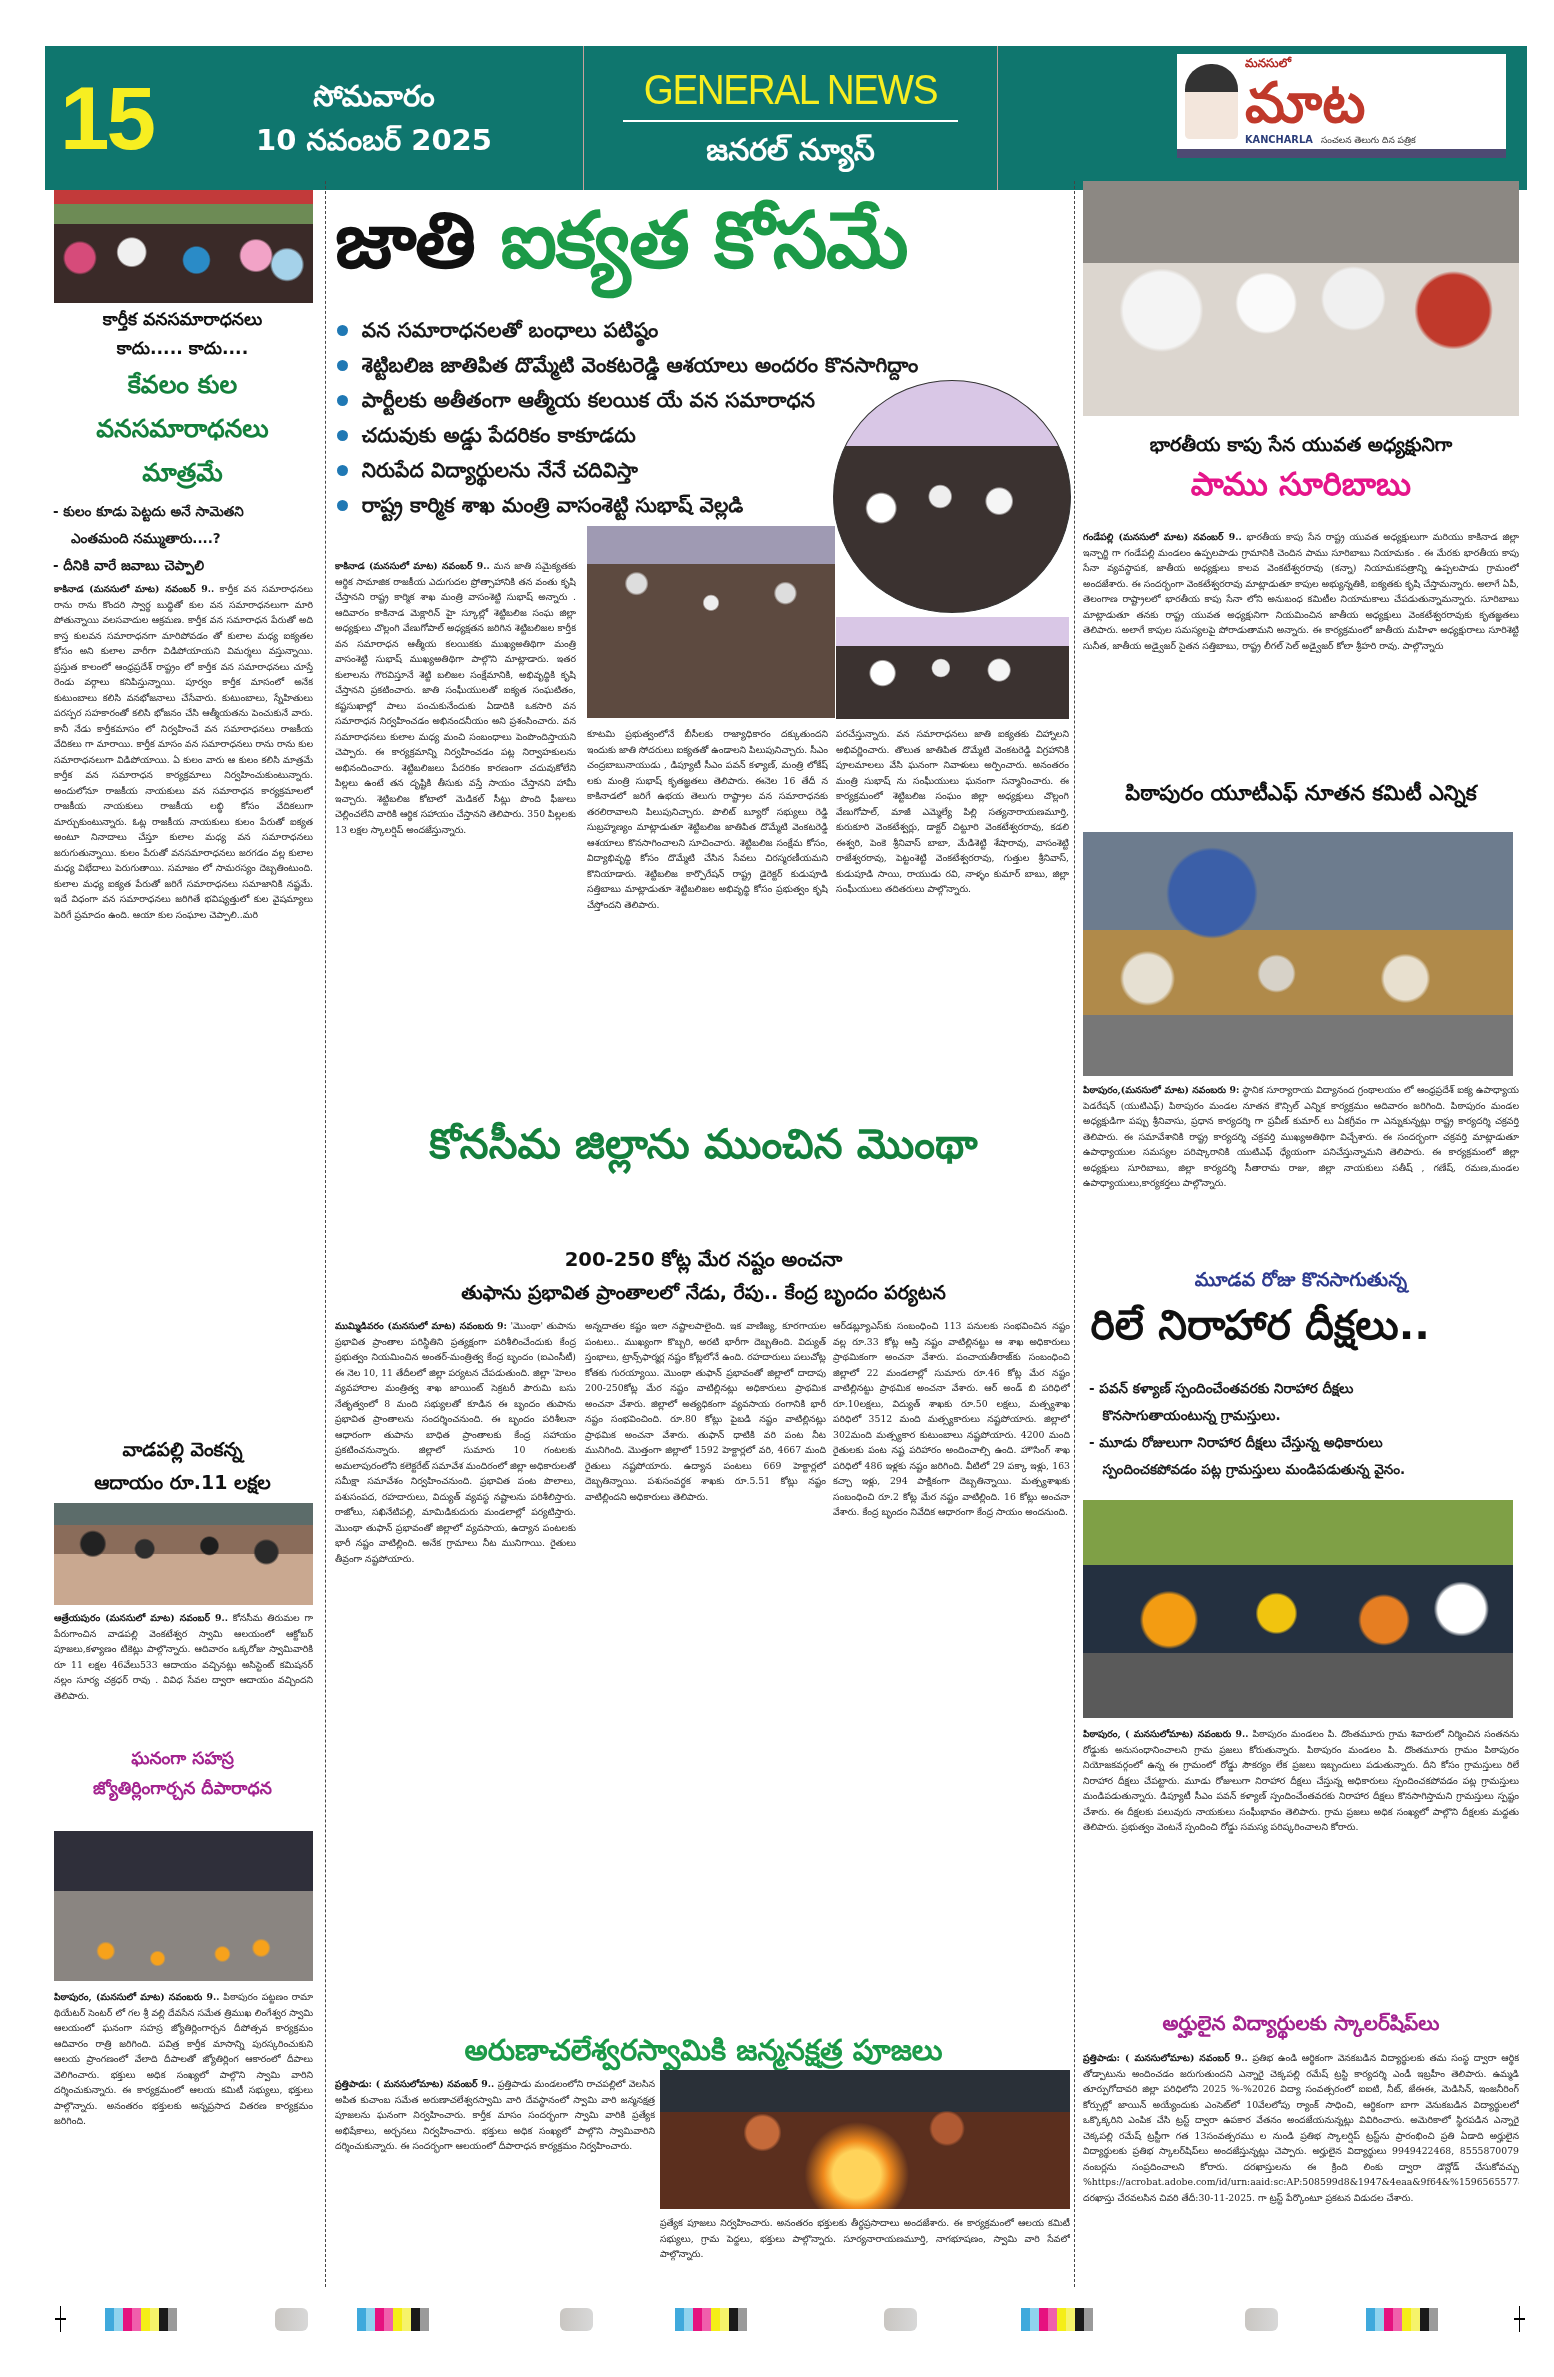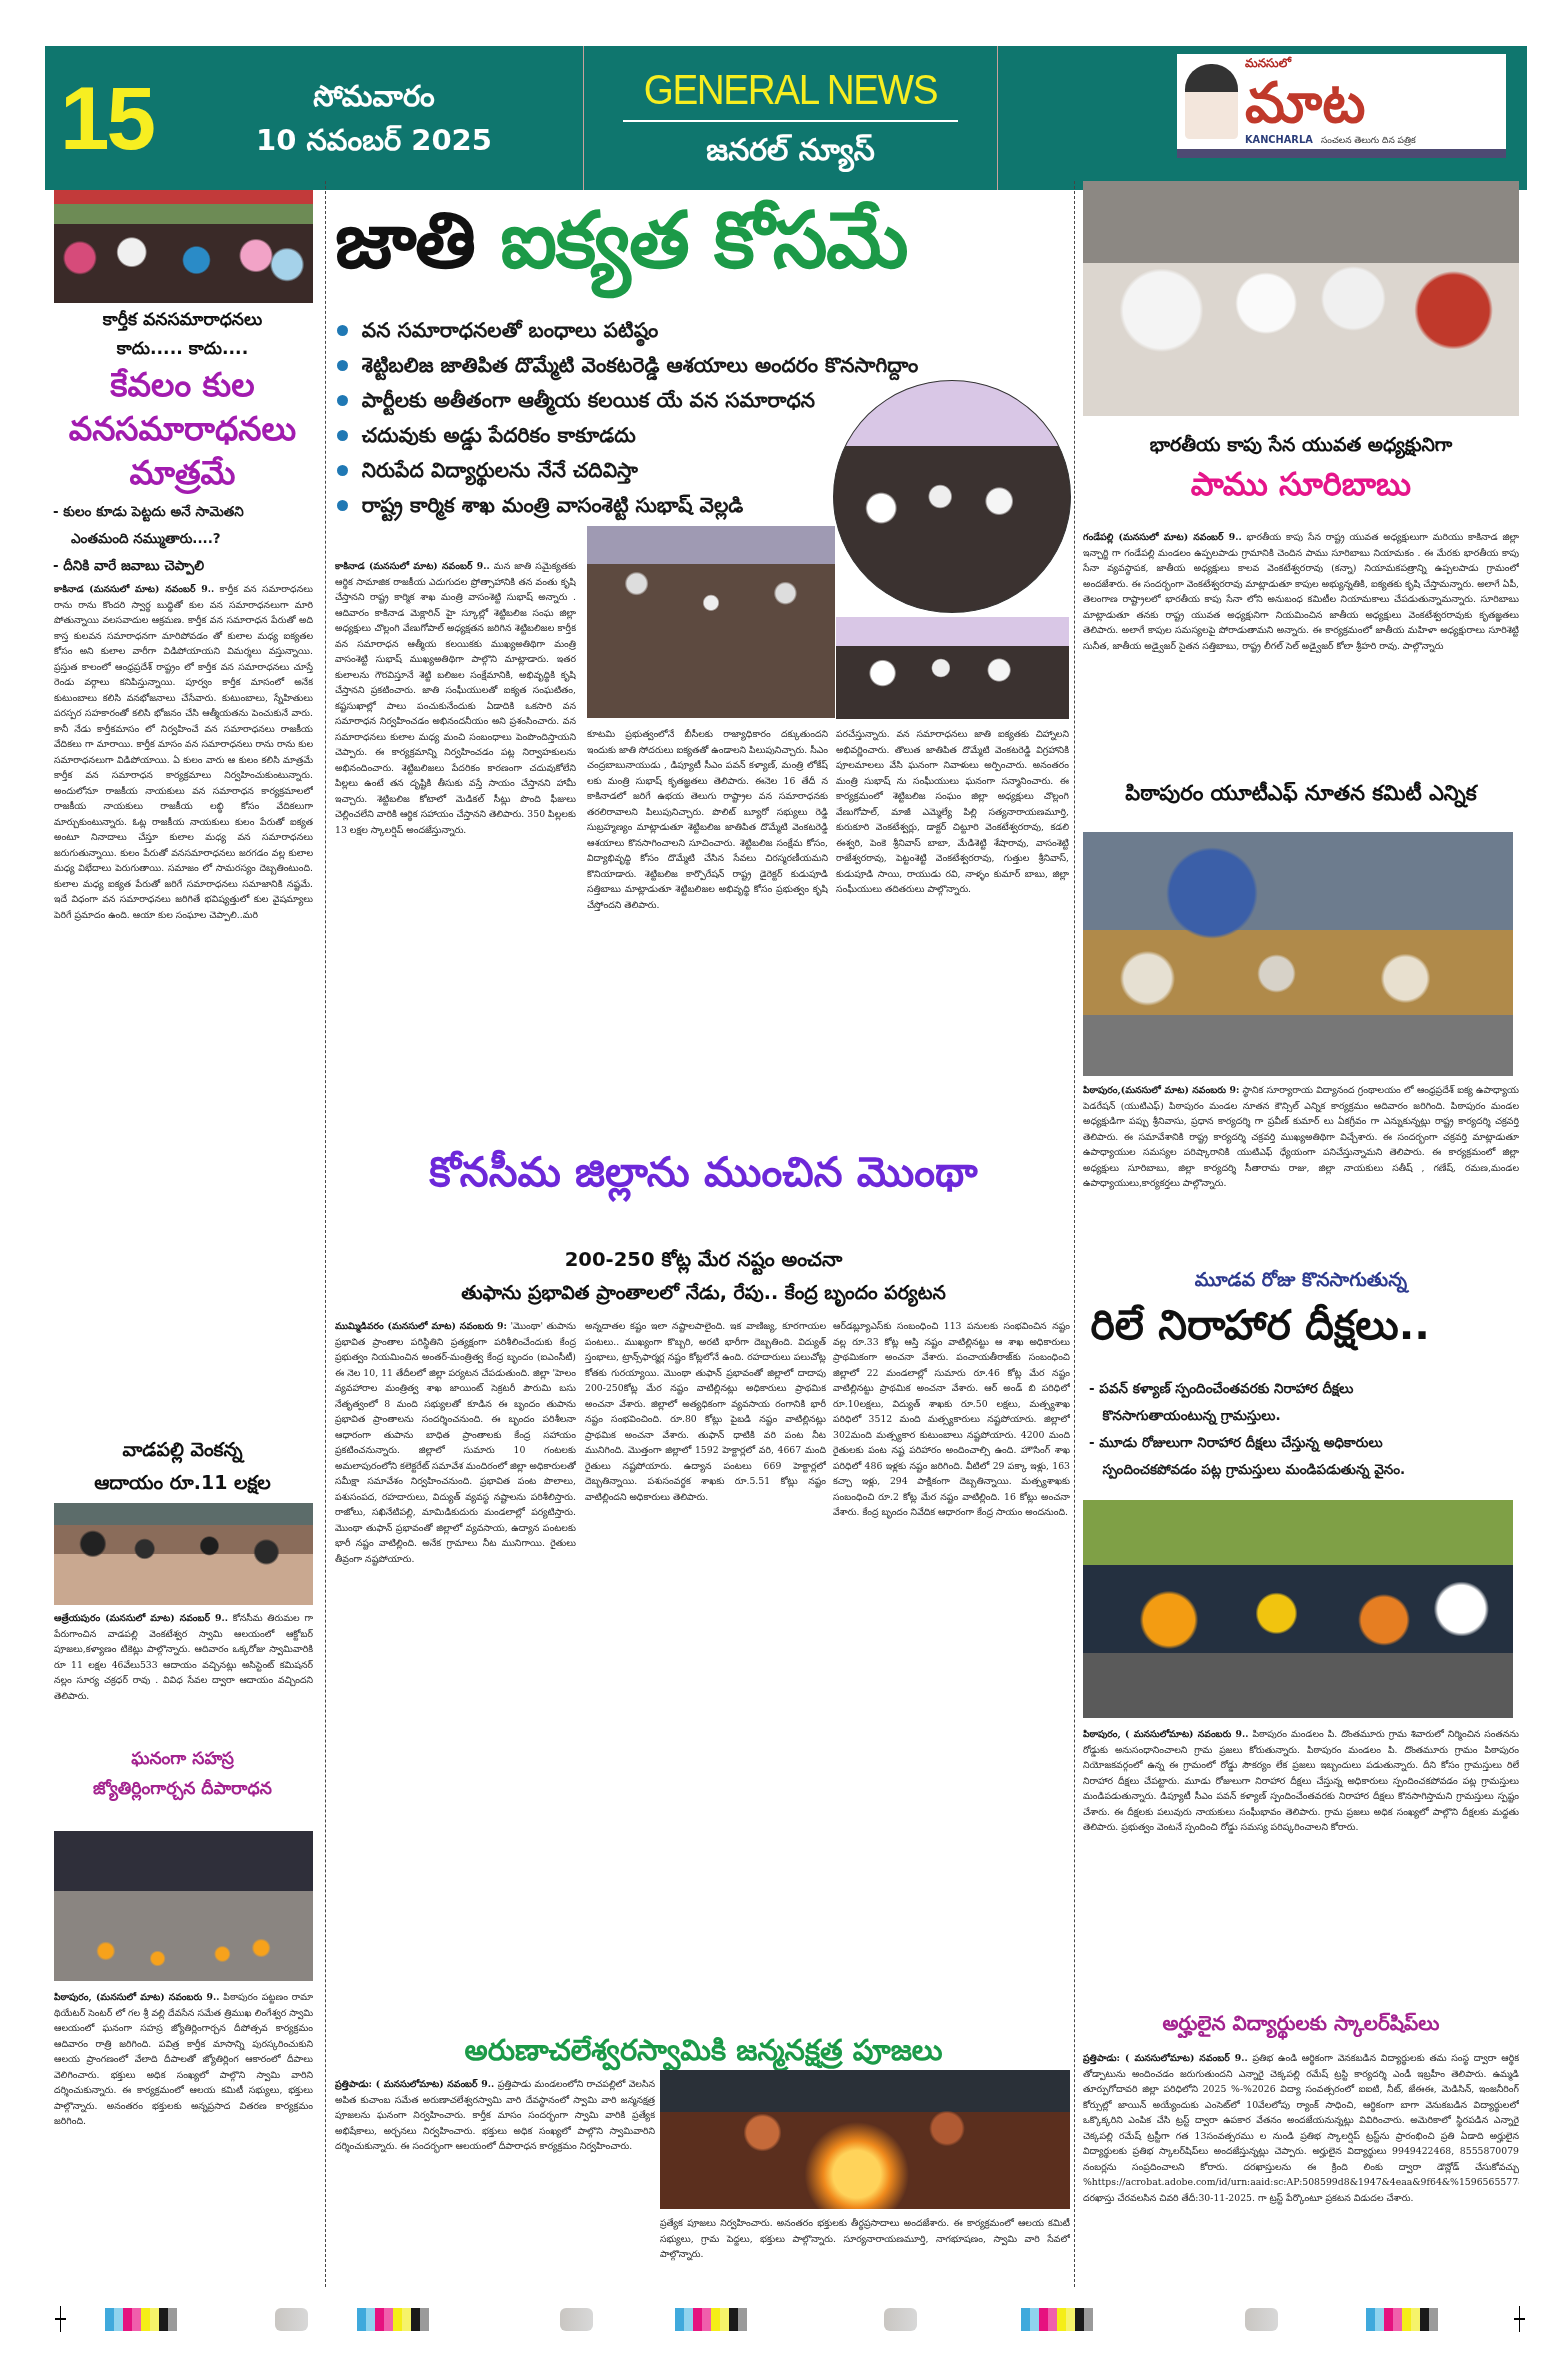--- a/index.html
+++ b/index.html
@@ -135,21 +135,21 @@
 </div>
 
 <div class="vrule" style="left:325px; height:2106px;"></div>
 <div class="vrule" style="left:1074px; height:2106px;"></div>
 
 <div class="photo crowd" style="left:54px; top:190px; width:259px; height:113px;"></div>
 <div class="hdl c1" style="top:305px; font-size:17.3px; line-height:29px; color:#111;">
   <div>కార్తీక వనసమారాధనలు</div>
   <div>కాదు..... కాదు....</div>
 </div>
-<div class="hdl c1" style="top:363px; font-size:33px; line-height:44px; color:#a21caf;">
+<div class="hdl c1" style="top:363px; font-size:25px; line-height:44px; color:#15803d;">
   <div>కేవలం కుల</div>
   <div>వనసమారాధనలు</div>
   <div>మాత్రమే</div>
 </div>
 <div class="c1" style="top:498px; font-size:13.5px; font-weight:700; line-height:27px;">
   <div>- కులం కూడు పెట్టదు అనే సామెతని</div>
   <div style="padding-left:18px;">ఎంతమంది నమ్ముతారు....?</div>
   <div>- దీనికి వారే జవాబు చెప్పాలి</div>
 </div>
 <div class="body-text" style="left:54px; top:581px; width:259px; height:835px;">
@@ -217,21 +217,21 @@
      radial-gradient(circle at 80% 35%, #ddd 0 4%, transparent 5%),
      linear-gradient(180deg, #9f9ab3 0 20%, #5d4a40 20% 100%);"></div>
 <div class="body-text" style="left:587px; top:726px; width:241px; height:444px;">
   <span>కూటమి ప్రభుత్వంలోనే బీసీలకు రాజ్యాధికారం దక్కుతుందని ఇందుకు జాతి సోదరులు ఐక్యతతో ఉండాలని పిలుపునిచ్చారు. సీఎం చంద్రబాబునాయుడు , డిప్యూటీ సీఎం పవన్ కళ్యాణ్, మంత్రి లోకేష్ లకు మంత్రి సుభాష్ కృతజ్ఞతలు తెలిపారు. ఈనెల 16 తేదీ న కాకినాడలో జరిగే ఉభయ తెలుగు రాష్ట్రాల వన సమారాధనకు తరలిరావాలని పిలుపునిచ్చారు. పొలిట్ బ్యూరో సభ్యులు రెడ్డి సుబ్రహ్మణ్యం మాట్లాడుతూ శెట్టిబలిజ జాతిపిత దొమ్మేటి వెంకటరెడ్డి ఆశయాలు కొనసాగించాలని సూచించారు. శెట్టిబలిజ సంక్షేమ కోసం, విద్యాభివృద్ధి కోసం దొమ్మేటి చేసిన సేవలు చిరస్మరణీయమని కొనియాడారు. శెట్టిబలిజ కార్పొరేషన్ రాష్ట్ర డైరెక్టర్ కుడుపూడి సత్తిబాబు మాట్లాడుతూ శెట్టిబలిజల అభివృద్ధి కోసం ప్రభుత్వం కృషి చేస్తోందని తెలిపారు.</span>
 </div>
 <div class="photo event-indoor" style="left:836px; top:617px; width:233px; height:102px;"></div>
 <div class="body-text" style="left:836px; top:726px; width:233px; height:444px;">
   <span>పరచేస్తున్నారు. వన సమారాధనలు జాతి ఐక్యతకు చిహ్నాలని అభివర్ణించారు. తొలుత జాతిపిత దొమ్మేటి వెంకటరెడ్డి విగ్రహానికి పూలమాలలు వేసి ఘనంగా నివాళులు అర్పించారు. అనంతరం మంత్రి సుభాష్ ను సంఘీయులు ఘనంగా సన్మానించారు. ఈ కార్యక్రమంలో శెట్టిబలిజ సంఘం జిల్లా అధ్యక్షులు చొల్లంగి వేణుగోపాల్, మాజీ ఎమ్మెల్యే పిల్లి సత్యనారాయణమూర్తి, కురుకూరి వెంకటేశ్వర్లు, డాక్టర్ చిట్టూరి వెంకటేశ్వరరావు, కడలి ఈశ్వరి, పెంకె శ్రీనివాస్ బాబా, మేడిశెట్టి శేషారావు, వాసంశెట్టి రాజేశ్వరరావు, పెట్టంశెట్టి వెంకటేశ్వరరావు, గుత్తుల శ్రీనివాస్, కుడుపూడి సాయి, రాయుడు రవి, నాళ్ళం కుమార్ బాబు, జిల్లా సంఘీయులు తదితరులు పాల్గొన్నారు.</span>
 </div>
 
-<div class="hdl" style="left:335px; top:1142px; width:737px; font-size:41px; line-height:60px; color:#6d28d9;">కోనసీమ జిల్లాను ముంచిన మొంథా</div>
+<div class="hdl" style="left:335px; top:1114px; width:737px; font-size:41px; line-height:60px; color:#15803d;">కోనసీమ జిల్లాను ముంచిన మొంథా</div>
 <div class="hdl" style="left:335px; top:1245px; width:737px; font-size:19.6px; line-height:30px; color:#111;">200-250 కోట్ల మేర నష్టం అంచనా</div>
 <div class="hdl" style="left:335px; top:1277px; width:737px; font-size:19px; line-height:30px; color:#111;">తుఫాను ప్రభావిత ప్రాంతాలలో నేడు, రేపు.. కేంద్ర బృందం పర్యటన</div>
 <div class="body-text" style="left:335px; top:1318px; width:241px; height:707px;">
   <b>ముమ్మిడివరం (మనసులో మాట) నవంబరు 9:</b>
   <span>'మొంథా' తుపాను ప్రభావిత ప్రాంతాల పరిస్థితిని ప్రత్యక్షంగా పరిశీలించేందుకు కేంద్ర ప్రభుత్వం నియమించిన అంతర్-మంత్రిత్వ కేంద్ర బృందం (ఐఎంసీటీ) ఈ నెల 10, 11 తేదీలలో జిల్లా పర్యటన చేపడుతుంది. జిల్లా 'హెలం వ్యవహారాల మంత్రిత్వ శాఖ జాయింట్ సెక్రటరీ పౌరుమి బసు నేతృత్వంలో 8 మంది సభ్యులతో కూడిన ఈ బృందం తుపాను ప్రభావిత ప్రాంతాలను సందర్శించనుంది. ఈ బృందం పరిశీలనా ఆధారంగా తుపాను బాధిత ప్రాంతాలకు కేంద్ర సహాయం ప్రకటించనున్నారు. జిల్లాలో సుమారు 10 గంటలకు అమలాపురంలోని కలెక్టరేట్ సమావేశ మందిరంలో జిల్లా అధికారులతో సమీక్షా సమావేశం నిర్వహించనుంది. ప్రభావిత పంట పొలాలు, పశుసంపద, రహదారులు, విద్యుత్ వ్యవస్థ నష్టాలను పరిశీలిస్తారు. రాజోలు, సఖినేటిపల్లి, మామిడికుదురు మండలాల్లో పర్యటిస్తారు. మొంథా తుఫాన్ ప్రభావంతో జిల్లాలో వ్యవసాయ, ఉద్యాన పంటలకు భారీ నష్టం వాటిల్లింది. అనేక గ్రామాలు నీట మునిగాయి. రైతులు తీవ్రంగా నష్టపోయారు.</span>
 </div>
 <div class="body-text" style="left:585px; top:1318px; width:241px; height:707px;">
   <span>అన్నదాతల కష్టం ఇలా నష్టాలపాలైంది. ఇక వాణిజ్య, కూరగాయల పంటలు.. ముఖ్యంగా కొబ్బరి, అరటి భారీగా దెబ్బతింది. విద్యుత్ స్తంభాలు, ట్రాన్స్‌ఫార్మర్ల నష్టం కోట్లలోనే ఉంది. రహదారులు పలుచోట్ల కోతకు గురయ్యాయి. మొంథా తుఫాన్ ప్రభావంతో జిల్లాలో దాదాపు 200-250కోట్ల మేర నష్టం వాటిల్లినట్లు అధికారులు ప్రాథమిక అంచనా వేశారు. జిల్లాలో అత్యధికంగా వ్యవసాయ రంగానికి భారీ నష్టం సంభవించింది. రూ.80 కోట్లు పైబడి నష్టం వాటిల్లినట్లు ప్రాథమిక అంచనా వేశారు. తుఫాన్ ధాటికి వరి పంట నీట మునిగింది. మొత్తంగా జిల్లాలో 1592 హెక్టార్లలో వరి, 4667 మంది రైతులు నష్టపోయారు. ఉద్యాన పంటలు 669 హెక్టార్లలో దెబ్బతిన్నాయి. పశుసంవర్ధక శాఖకు రూ.5.51 కోట్లు నష్టం వాటిల్లిందని అధికారులు తెలిపారు.</span>
 </div>
 <div class="body-text" style="left:833px; top:1318px; width:237px; height:707px;">

